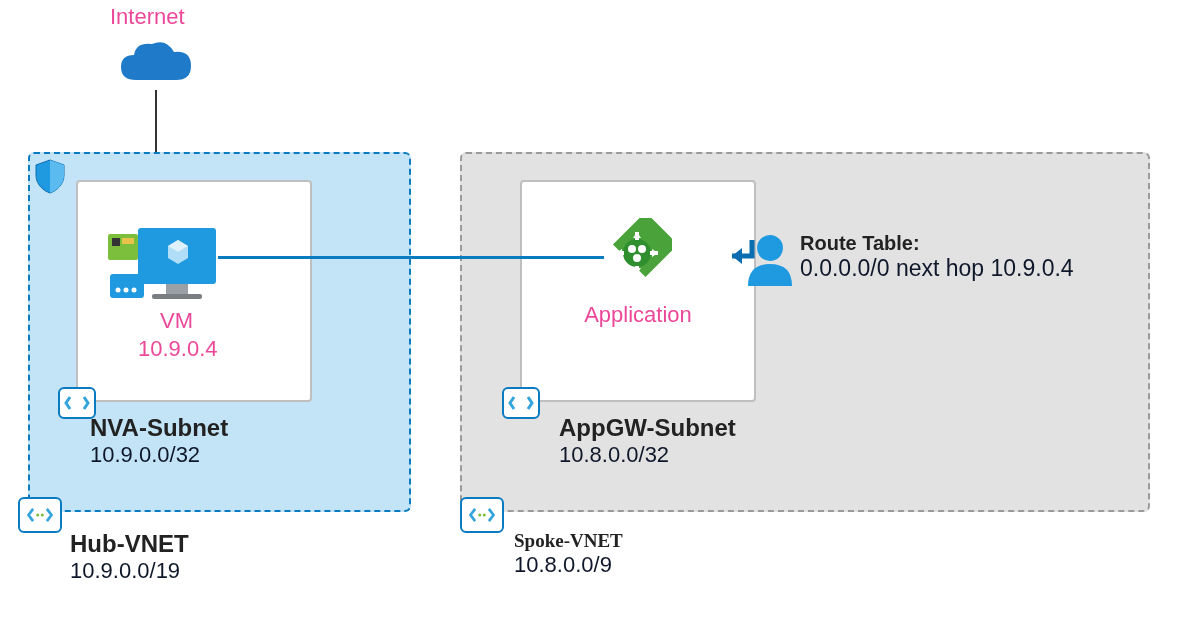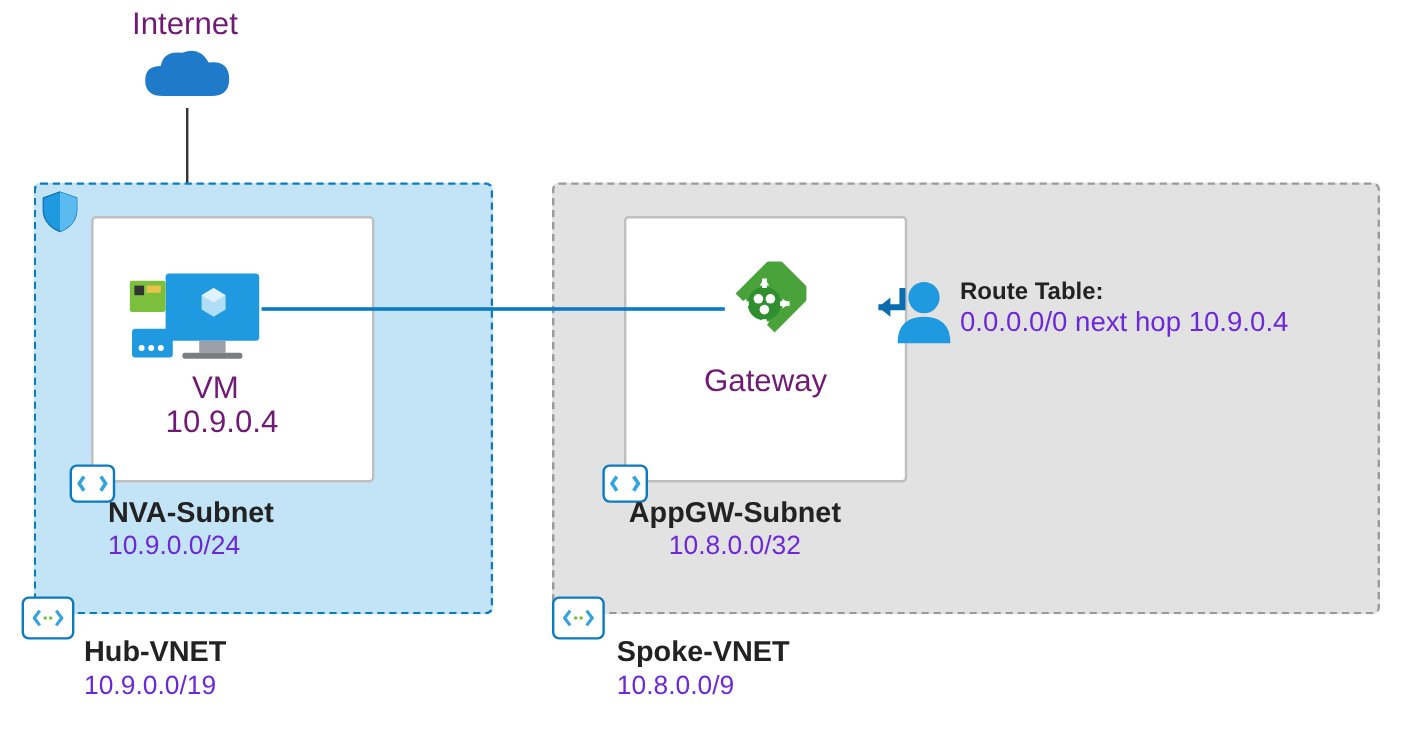--- a/index.html
+++ b/index.html
@@ -3,23 +3,23 @@
 <meta charset="utf-8">
 <style>
   * { box-sizing: border-box; margin: 0; padding: 0; }
   body {
     font-family: "Segoe UI", Arial, sans-serif;
     background: #fff;
     width: 1179px;
     height: 630px;
     position: relative;
   }
-  .label { font-size: 26px; color: #701a75; }
+  .label { font-size: 22px; color: #ec4899; }
   .bold { font-weight: 600; color: #222; }
-  .sub { font-size: 22px; color: #6d28d9; }
+  .sub { font-size: 22px; color: #0f172a; }
 
   
   .hub-vnet {
     position: absolute;
     left: 28px; top: 152px;
     width: 383px; height: 360px;
     background: #c2e4f6;
     border: 2px dashed #0a7bc1;
     border-radius: 6px;
   }
@@ -118,21 +118,21 @@
 </div>
 
 <div class="badge" style="left:58px; top:387px;">
   <svg viewBox="0 0 26 20">
       <path d="M6 4 L2 10 L6 16" stroke="#34a4dc" stroke-width="3" fill="none"></path>
       <path d="M20 4 L24 10 L20 16" stroke="#34a4dc" stroke-width="3" fill="none"></path>
     </svg>
 </div>
 <div class="txt" style="left:90px; top:414px;">
   <div class="bold" style="font-size:24px;">NVA-Subnet</div>
-  <div class="sub">10.9.0.0/24</div>
+  <div class="sub">10.9.0.0/32</div>
 </div>
 
 <div class="badge" style="left:18px; top:497px; width:44px; height:36px;">
   <svg viewBox="0 0 34 24">
       <path d="M8 4 L2 12 L8 20" stroke="#34a4dc" stroke-width="3.5" fill="none"></path>
       <path d="M26 4 L32 12 L26 20" stroke="#34a4dc" stroke-width="3.5" fill="none"></path>
       <circle cx="14" cy="12" r="2" fill="#7abf3c"></circle>
       <circle cx="20" cy="12" r="2" fill="#7abf3c"></circle>
     </svg>
 </div>
@@ -150,44 +150,44 @@
     <rect x="12" y="0" width="46" height="46" transform="rotate(45 35 35)" fill="#4aa33a"></rect>
     <circle cx="35" cy="35" r="14" fill="#2f8f2e"></circle>
     <path d="M35 22 L35 14 M35 48 L35 56 M22 35 L14 35 M48 35 L56 35" stroke="#fff" stroke-width="4"></path>
     <path d="M35 14 l-4 6 h8 z M35 56 l-4 -6 h8 z M14 35 l6 -4 v8 z M56 35 l-6 -4 v8 z" fill="#fff"></path>
     <circle cx="30" cy="31" r="4" fill="#fff"></circle>
     <circle cx="40" cy="31" r="4" fill="#fff"></circle>
     <circle cx="35" cy="40" r="4" fill="#fff"></circle>
   </svg>
 </div>
 <div class="txt" style="left:576px; top:302px; text-align:center; width:124px;">
-  <div class="label">Gateway</div>
+  <div class="label">Application</div>
 </div>
 
 <div class="badge" style="left:502px; top:387px;">
   <svg viewBox="0 0 26 20">
       <path d="M6 4 L2 10 L6 16" stroke="#34a4dc" stroke-width="3" fill="none"></path>
       <path d="M20 4 L24 10 L20 16" stroke="#34a4dc" stroke-width="3" fill="none"></path>
     </svg>
 </div>
-<div class="txt" style="left:524px; top:414px;text-align:center;">
+<div class="txt" style="left:559px; top:414px;">
   <div class="bold" style="font-size:24px;">AppGW-Subnet</div>
   <div class="sub">10.8.0.0/32</div>
 </div>
 
 <div class="badge" style="left:460px; top:497px; width:44px; height:36px;">
   <svg viewBox="0 0 34 24">
       <path d="M8 4 L2 12 L8 20" stroke="#34a4dc" stroke-width="3.5" fill="none"></path>
       <path d="M26 4 L32 12 L26 20" stroke="#34a4dc" stroke-width="3.5" fill="none"></path>
       <circle cx="14" cy="12" r="2" fill="#7abf3c"></circle>
       <circle cx="20" cy="12" r="2" fill="#7abf3c"></circle>
     </svg>
 </div>
 <div class="txt" style="left:514px; top:530px;">
-  <div class="bold" style="font-size:24px;">Spoke-VNET</div>
+  <div class="bold" style="font-size:19px;font-family:Liberation Serif, serif;">Spoke-VNET</div>
   <div class="sub">10.8.0.0/9</div>
 </div>
 
 <div class="line" style="left:218px; top:256px; width:386px; height:3px;"></div>
 
 <div style="position:absolute; left:718px; top:234px;">
   <svg width="40" height="34" viewBox="0 0 40 34">
     <path d="M34 6 L34 22 L14 22" stroke="#0a6db0" stroke-width="5" fill="none"></path>
     <path d="M14 22 l10 -8 v16 z" fill="#0a6db0"></path>
   </svg>

